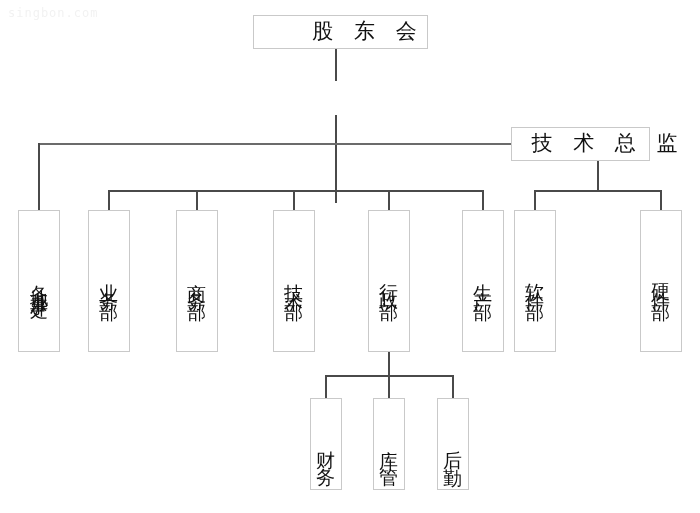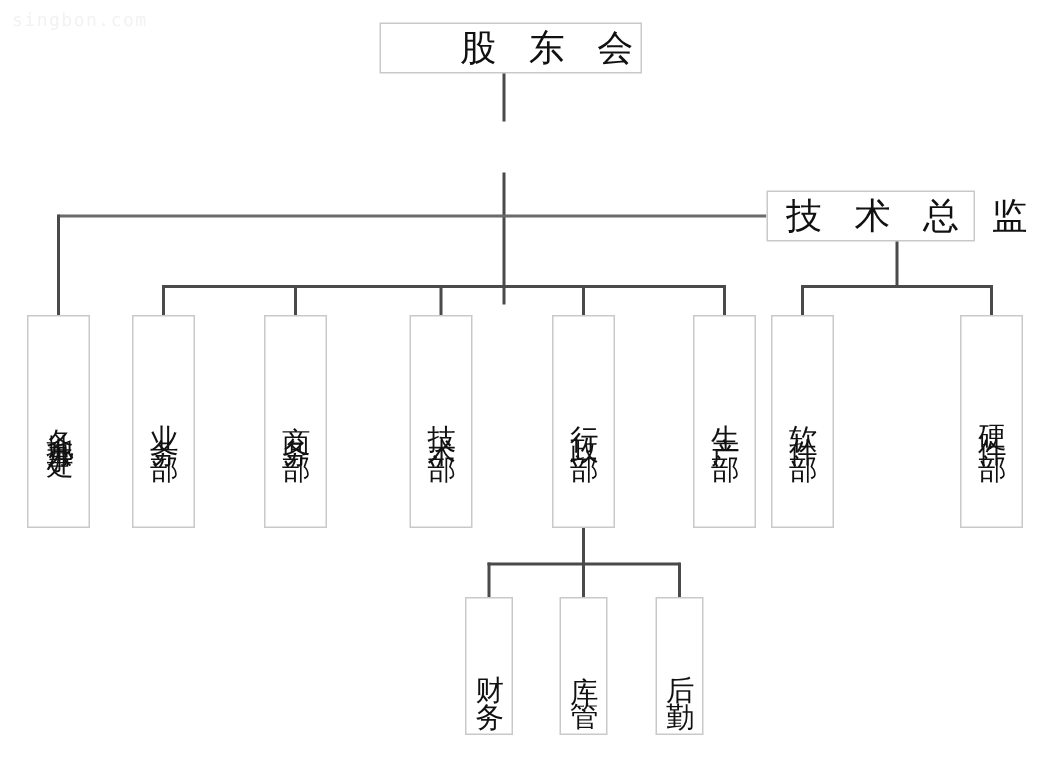--- a/index.html
+++ b/index.html
@@ -39,21 +39,21 @@
     color: #111111;
   }
   .node .label {
     display: block;
     text-align: center;
     line-height: 1.42;
     color: #111111;
   }
   
   .node.horiz .label {
-    font-size: 24px;
+    font-size: 21px;
     letter-spacing: 7px;
     text-indent: 7px;
     white-space: nowrap;
     margin-left: 48px;
   }
   
   .node.vert .label {
     font-size: 19px;
     writing-mode: vertical-rl;
     text-orientation: upright;

